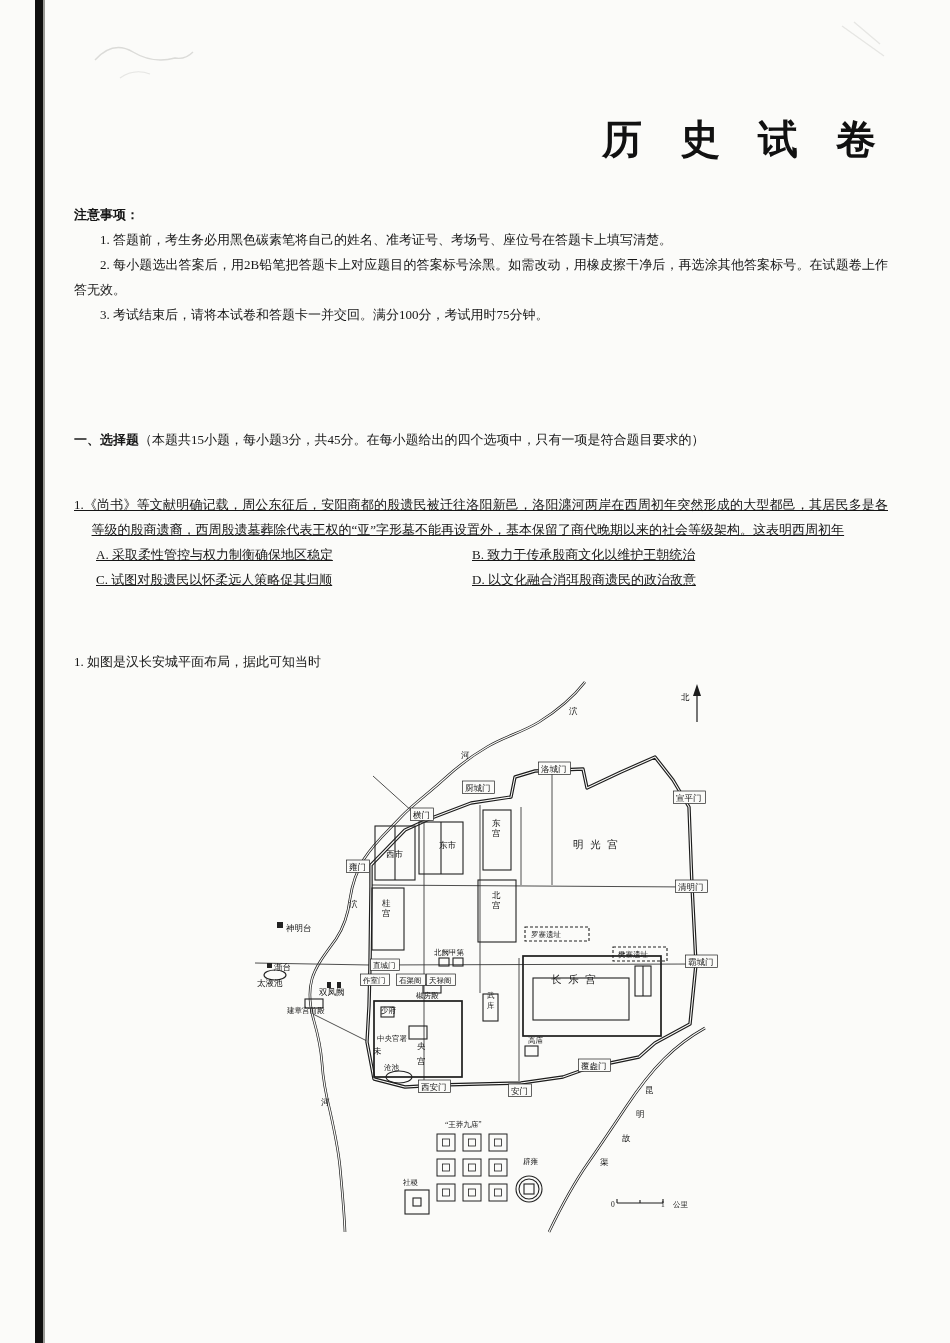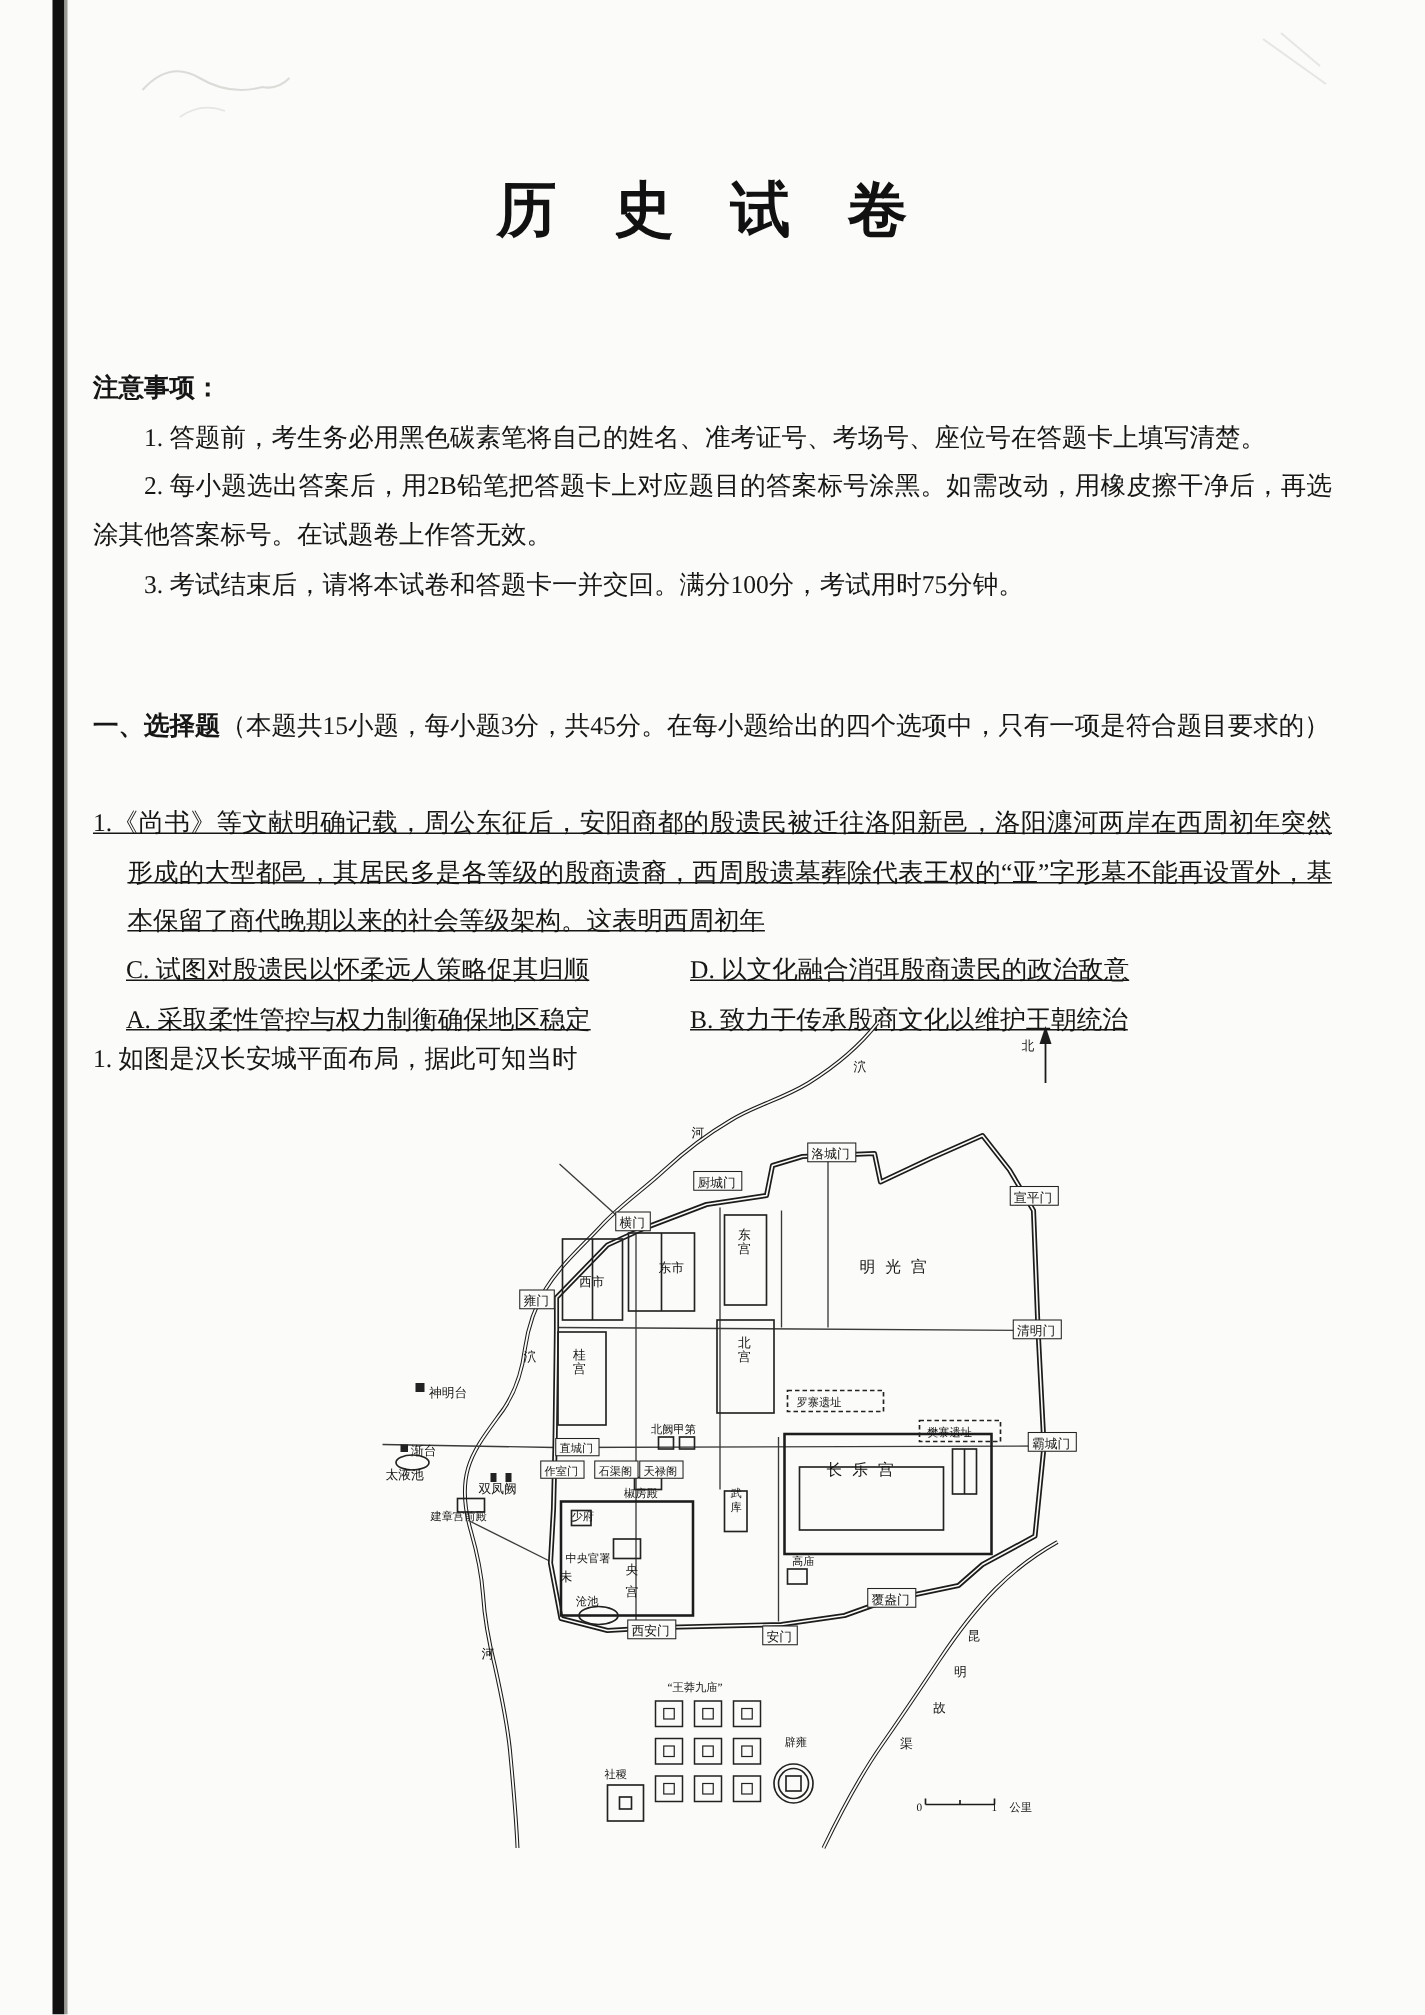--- a/index.html
+++ b/index.html
@@ -5,24 +5,24 @@
   html,body{margin:0;padding:0;}
   body{
     width:950px;height:1343px;position:relative;background:#fbfbf9;
     font-family:"Liberation Serif","DejaVu Serif",serif;color:#161616;
     overflow:hidden;
   }
   .scan-strip{position:absolute;left:35px;top:0;width:8px;height:1343px;background:#101010;}
   .scan-strip2{position:absolute;left:43px;top:0;width:2px;height:1343px;background:#9a9a96;}
   .pencil{position:absolute;left:0;top:0;pointer-events:none;}
   .doc-title{
-    position:absolute;top:112px;left:60px;right:60px;text-align:center;
+    position:absolute;top:112px;left:60px;right:60px;text-align:right;
     font-size:40px;font-weight:bold;letter-spacing:14px;color:#111;
   }
-  .content{position:absolute;left:62px;right:62px;font-size:17px;line-height:1.92;text-align:justify;margin-top:40px;}
+  .content{position:absolute;left:74px;right:62px;font-size:13px;line-height:1.92;text-align:justify;}
   .notice{top:203px;}
   .notice-heading{font-weight:bold;}
   .notice p{margin:0;text-indent:2em;}
   .section-heading{top:428px;}
   .section-heading .b{font-weight:bold;}
   .q1{top:493px;text-decoration:underline;}
   .q1 .stem{margin:0;padding-left:1.35em;text-indent:-1.35em;}
   .opt-row{display:flex;margin-left:22px;}
   .opt-row .optA{width:376px;flex:none;}
   .q2{top:650px;}
@@ -63,26 +63,26 @@
   <p>3. 考试结束后，请将本试卷和答题卡一并交回。满分100分，考试用时75分钟。</p>
 </div>
 
 <div class="content section-heading">
   <span class="b">一、选择题</span><span>（本题共15小题，每小题3分，共45分。在每小题给出的四个选项中，只有一项是符合题目要求的）</span>
 </div>
 
 <div class="content q1">
   <p class="stem">1.《尚书》等文献明确记载，周公东征后，安阳商都的殷遗民被迁往洛阳新邑，洛阳瀍河两岸在西周初年突然形成的大型都邑，其居民多是各等级的殷商遗裔，西周殷遗墓葬除代表王权的“亚”字形墓不能再设置外，基本保留了商代晚期以来的社会等级架构。这表明西周初年</p>
   <div class="opt-row">
+    <span class="optA">A. 采取柔性管控与权力制衡确保地区稳定</span>
+    <span>B. 致力于传承殷商文化以维护王朝统治</span>
+  </div>
+  <div class="opt-row">
     <span class="optA">C. 试图对殷遗民以怀柔远人策略促其归顺</span>
     <span>D. 以文化融合消弭殷商遗民的政治敌意</span>
-  </div>
-  <div class="opt-row">
-    <span class="optA">A. 采取柔性管控与权力制衡确保地区稳定</span>
-    <span>B. 致力于传承殷商文化以维护王朝统治</span>
   </div>
 </div>
 
 <div class="content q2">
   <p>1. 如图是汉长安城平面布局，据此可知当时</p>
 </div>
 
 <div class="map-wrap">
 <svg id="map-svg" width="470" height="562" viewBox="0 0 470 562">
   <defs>

